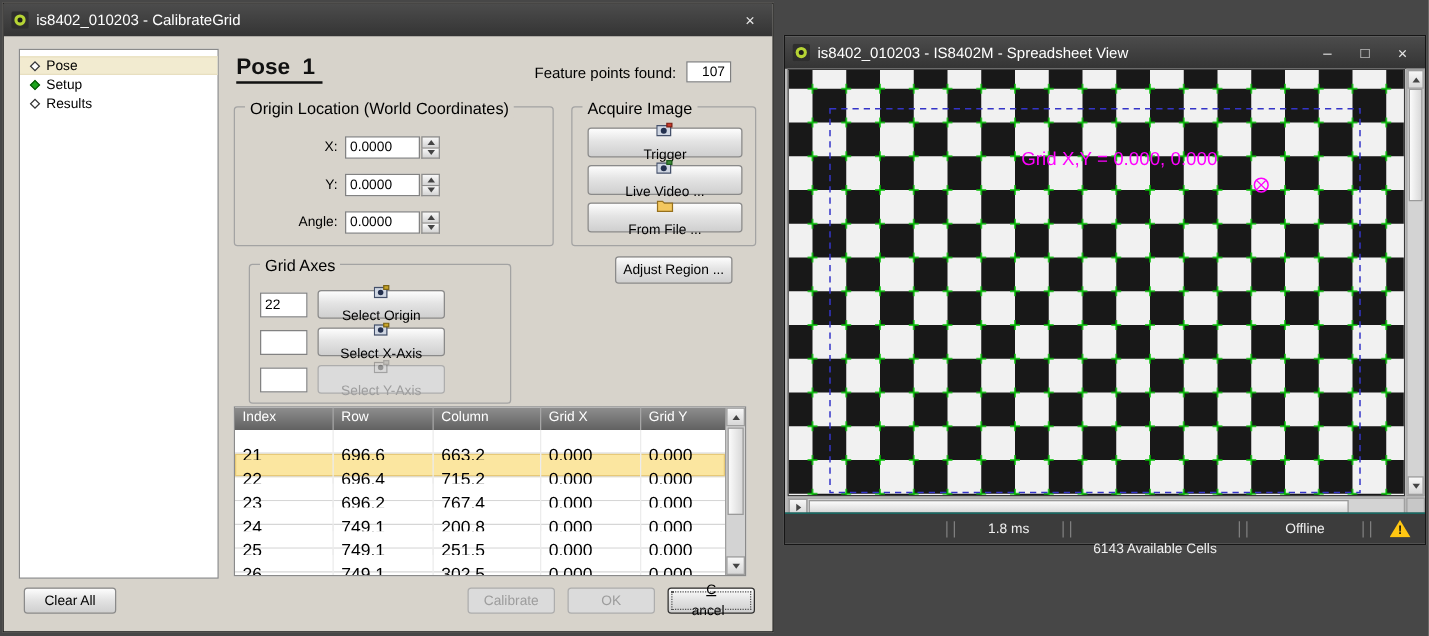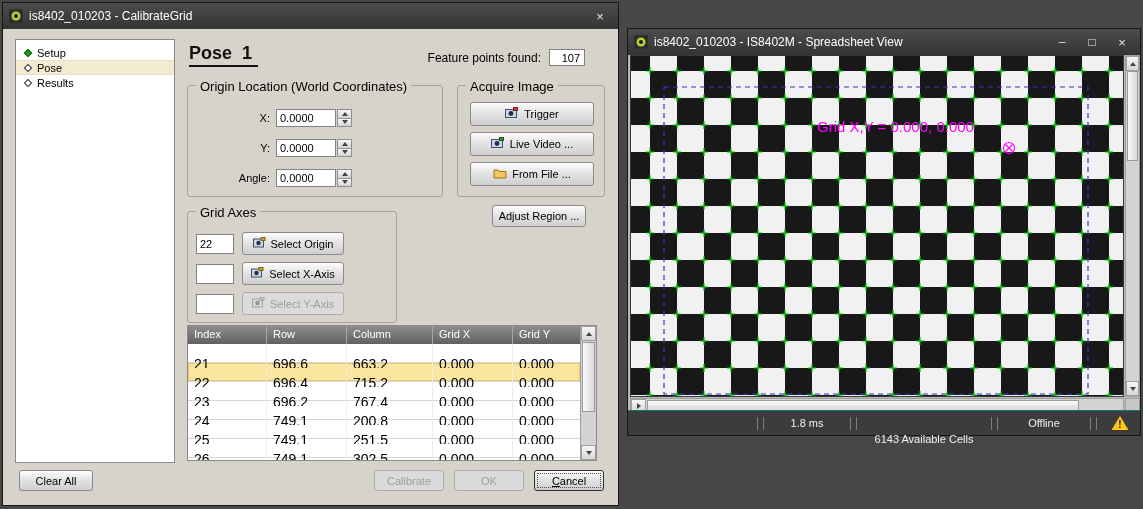--- a/index.html
+++ b/index.html
@@ -32,36 +32,36 @@
   .heading{position:absolute;left:2px;top:14px;font-size:18px;font-weight:bold;color:#111;
     border-bottom:2px solid #111;padding:0 6px 1px 0;white-space:pre;}
   .feature-row{position:absolute;top:20px;right:28px;display:flex;align-items:center;gap:8px;}
   .feature-label{font-size:12px;color:#000;}
   .feature-box{width:36px;height:17px;background:#fff;border:1px solid #7f7f7f;font-size:11px;
     display:flex;align-items:center;justify-content:flex-end;padding:0 4px;box-sizing:border-box;}
   .grp{position:absolute;border:1px solid #a3a3a3;border-radius:3px;box-sizing:border-box;}
   .grp-title{position:absolute;top:-7px;left:8px;background:#d7d3cb;padding:0 4px;font-size:13px;color:#000;white-space:nowrap;}
   #grp-origin{left:0;top:56px;width:256px;height:112px;}
   #grp-acquire{left:270px;top:56px;width:148px;height:112px;}
-  #grp-axes{left:0;top:182px;width:210px;height:112px;}
+  #grp-axes{left:12px;top:182px;width:210px;height:112px;}
   .fld-row{position:absolute;left:8px;display:flex;align-items:center;height:20px;}
   .fld-label{width:74px;text-align:right;font-size:11px;margin-right:6px;}
   .field{width:60px;height:18px;background:#fff;border:1px solid #828282;font-size:11px;
     padding:0 3px;box-sizing:border-box;font-family:"Liberation Sans",sans-serif;}
   .spinner{width:15px;height:18px;display:flex;flex-direction:column;margin-left:1px;}
   .spin-btn{flex:1;background:linear-gradient(#f8f8f8,#d4d4d4);border:1px solid #8e8e8e;
     display:flex;align-items:center;justify-content:center;box-sizing:border-box;}
   .spin-btn + .spin-btn{border-top:none;}
   .tri-up{width:0;height:0;border-left:3px solid transparent;border-right:3px solid transparent;border-bottom:4px solid #444;}
   .tri-down{width:0;height:0;border-left:3px solid transparent;border-right:3px solid transparent;border-top:4px solid #444;}
   .tri-left{width:0;height:0;border-top:3px solid transparent;border-bottom:3px solid transparent;border-right:4px solid #444;}
   .tri-right{width:0;height:0;border-top:3px solid transparent;border-bottom:3px solid transparent;border-left:4px solid #444;}
   .btn{background:linear-gradient(#fdfdfd,#e4e4e4 45%,#cfcfcf);border:1px solid #8a8a8a;border-radius:3px;
     font-size:11px;color:#000;display:flex;align-items:center;justify-content:center;gap:5px;
-    box-sizing:border-box;font-family:"Liberation Sans",sans-serif;cursor:default;padding:0;}
+    box-sizing:border-box;font-family:"Liberation Sans",sans-serif;cursor:default;padding:0;flex-direction:column;}
   .btn.disabled{color:#9d9d9d;background:#dbdbdb;border-color:#adadad;}
   .btn.disabled svg{opacity:.4;filter:grayscale(1);}
   .btn.focused{border-color:#2f2f2f;outline:1px dotted #555;outline-offset:-4px;}
   .acq-btn{position:absolute;left:12px;width:124px;height:24px;}
   .axes-row{position:absolute;display:flex;align-items:center;height:23px;}
   .axes-field{width:38px;height:20px;}
   .axes-btn{width:102px;height:23px;margin-left:8px;}
   #btn-adjust{position:absolute;left:270px;top:176px;width:94px;height:22px;margin-left:35px;}
   
   .tablebox{position:absolute;left:0;top:296px;width:410px;height:136px;border:1px solid #8a8a8a;
@@ -113,27 +113,27 @@
           <circle cx="7" cy="7" r="4.5" fill="#b6d435"></circle>
           <circle cx="7" cy="7" r="2" fill="#1c1c1c"></circle>
         </svg>
     </span>
     <span class="tb-title">is8402_010203 - CalibrateGrid</span>
     <span class="tb-btn close">×</span>
   </div>
   <div class="calib-body">
 
     <div class="tree">
+      <div class="tree-item selected">
+        <span class="diamond"></span>
+        <span>Pose</span>
+      </div>
       <div class="tree-item">
         <span class="diamond green"></span>
         <span>Setup</span>
-      </div>
-      <div class="tree-item selected">
-        <span class="diamond"></span>
-        <span>Pose</span>
       </div>
       <div class="tree-item">
         <span class="diamond"></span>
         <span>Results</span>
       </div>
     </div>
 
     <div class="main">
       <div class="heading">Pose  1</div>
       <div class="feature-row">

